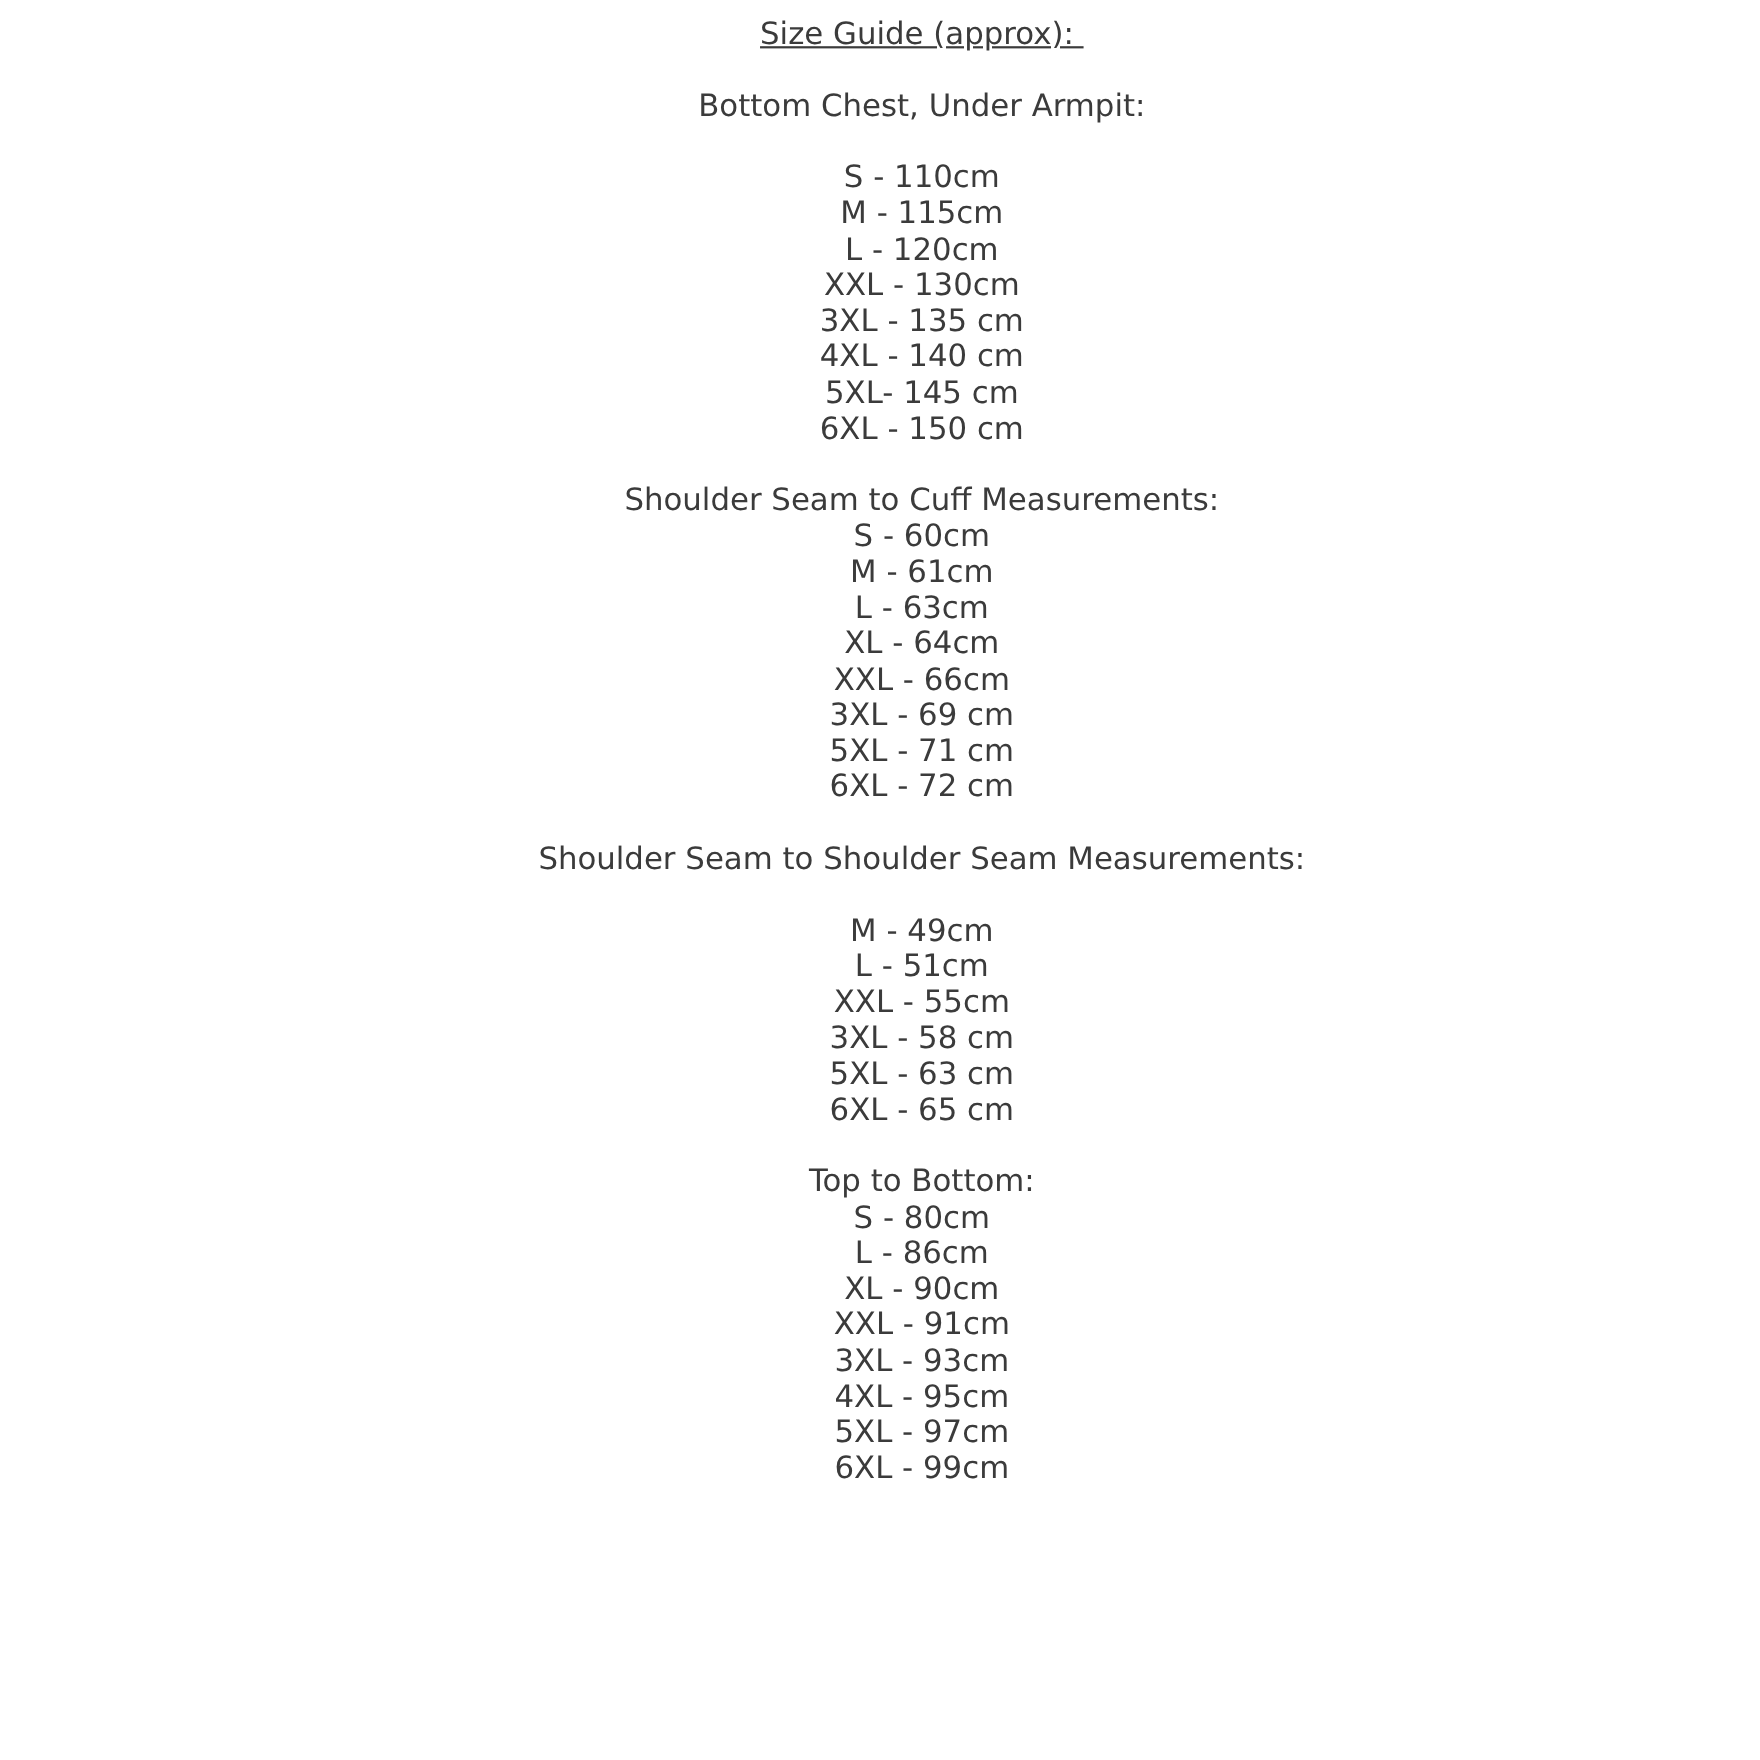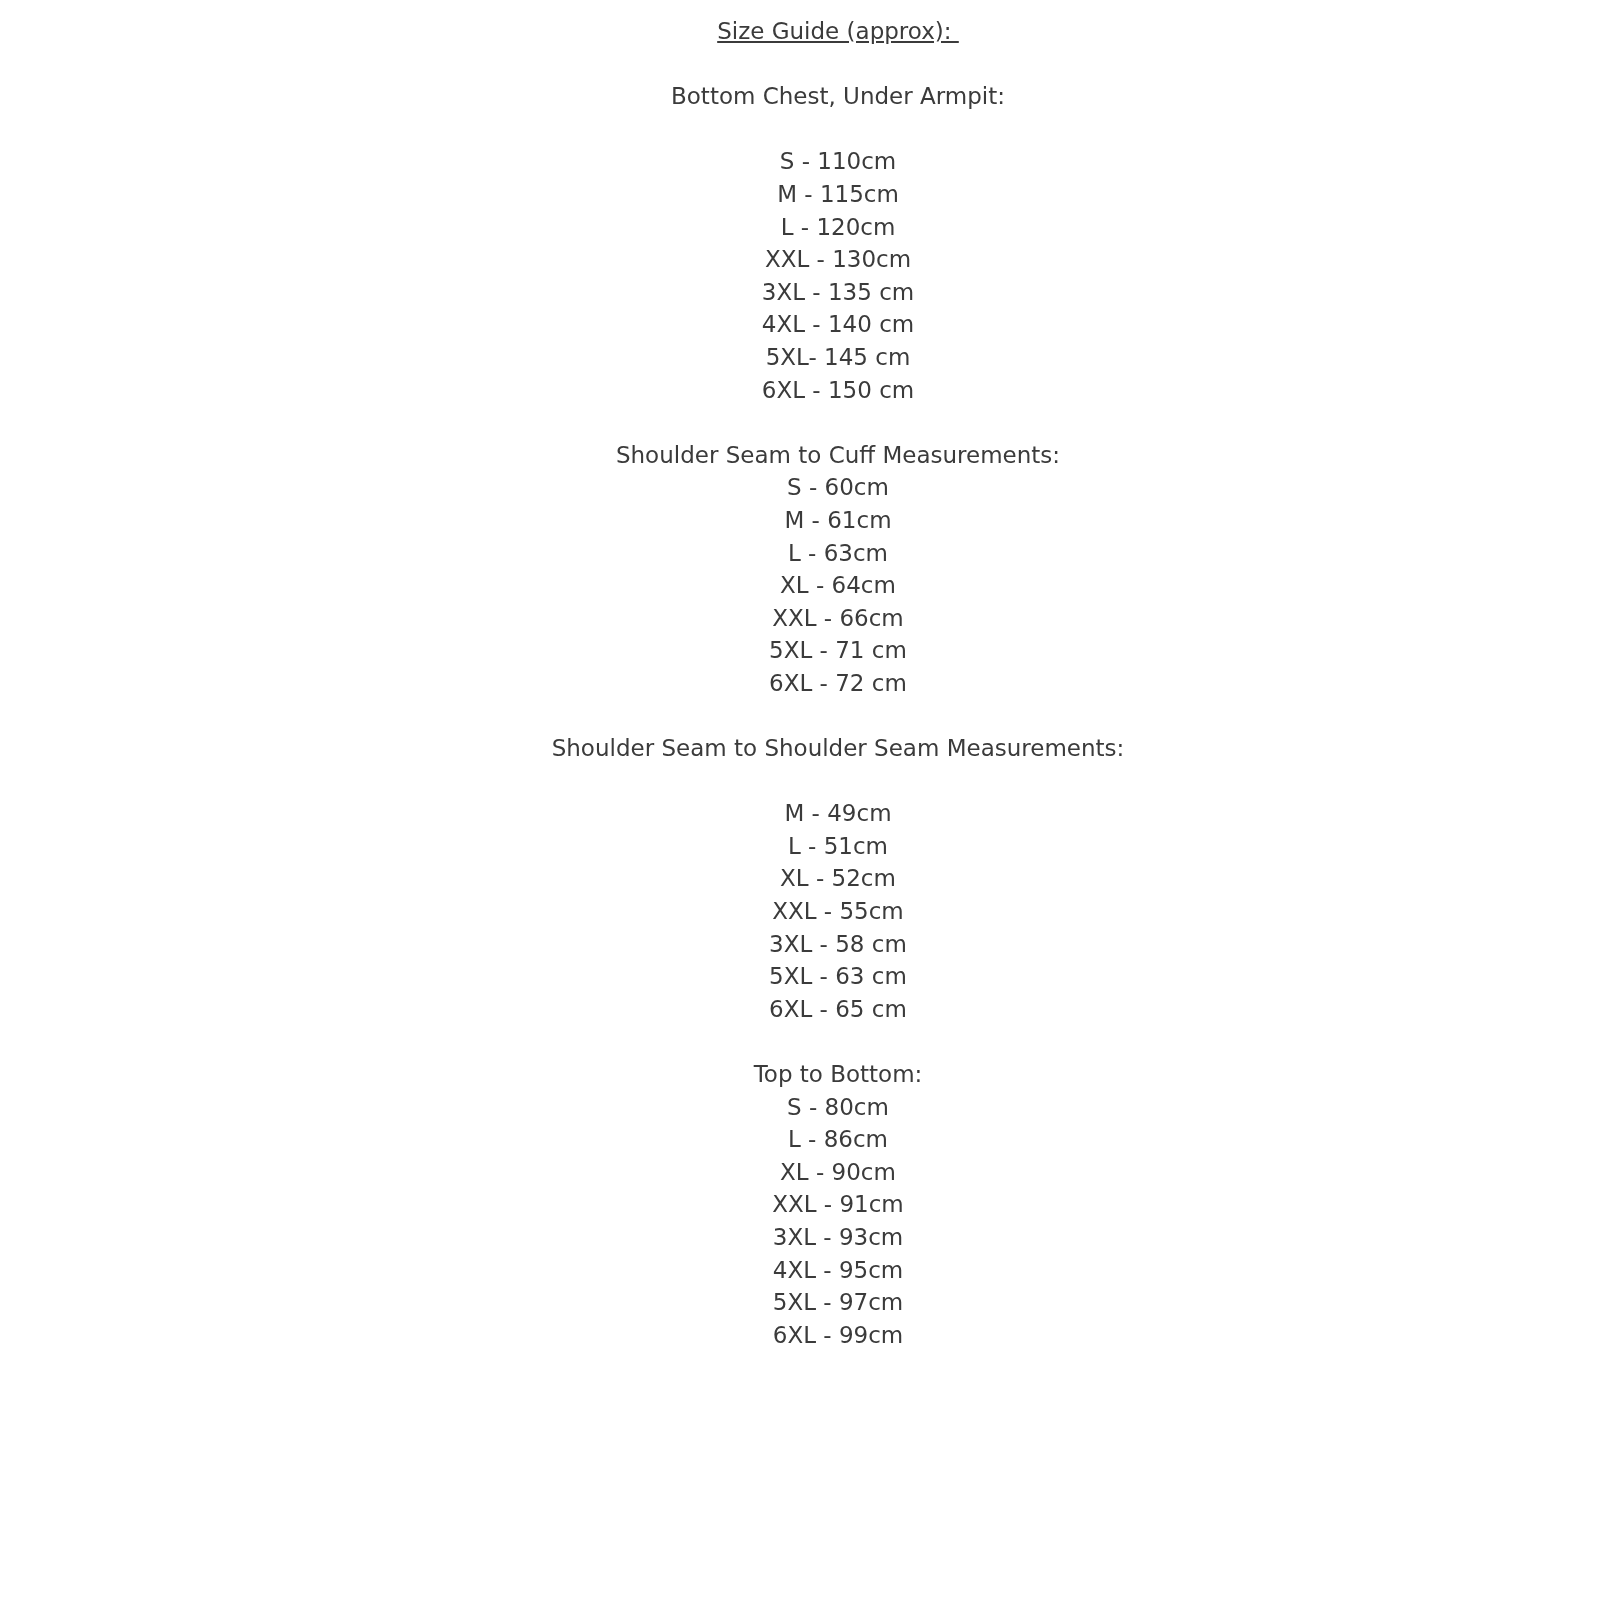--- a/index.html
+++ b/index.html
@@ -12,21 +12,21 @@
     height: 1600px;
     overflow: hidden;
   }
   .doc {
     box-sizing: border-box;
     width: 1600px;
     padding-top: 15px;
     padding-left: 76px; 
     text-align: center;
     font-family: "DejaVu Sans", "Liberation Sans", sans-serif;
-    font-size: 23px;
+    font-size: 28px;
     line-height: 32.6px;
     color: #3b3b3b;
     -webkit-font-smoothing: antialiased;
   }
   .title {
     text-decoration: underline;
   }
   .blank {
     height: 32.6px;
   }
@@ -53,29 +53,29 @@
   <div class="row">5XL- 145 cm</div>
   <div class="row">6XL - 150 cm</div>
   <div class="blank"></div>
 
   <div class="heading">Shoulder Seam to Cuff Measurements:</div>
   <div class="row">S - 60cm</div>
   <div class="row">M - 61cm</div>
   <div class="row">L - 63cm</div>
   <div class="row">XL - 64cm</div>
   <div class="row">XXL - 66cm</div>
+  <div class="row">3XL - 69 cm</div>
   <div class="row">5XL - 71 cm</div>
   <div class="row">6XL - 72 cm</div>
   <div class="blank"></div>
 
   <div class="heading">Shoulder Seam to Shoulder Seam Measurements:</div>
   <div class="blank"></div>
   <div class="row">M - 49cm</div>
   <div class="row">L - 51cm</div>
-  <div class="row">XL - 52cm</div>
   <div class="row">XXL - 55cm</div>
   <div class="row">3XL - 58 cm</div>
   <div class="row">5XL - 63 cm</div>
   <div class="row">6XL - 65 cm</div>
   <div class="blank"></div>
 
   <div class="heading">Top to Bottom:</div>
   <div class="row">S - 80cm</div>
   <div class="row">L - 86cm</div>
   <div class="row">XL - 90cm</div>

